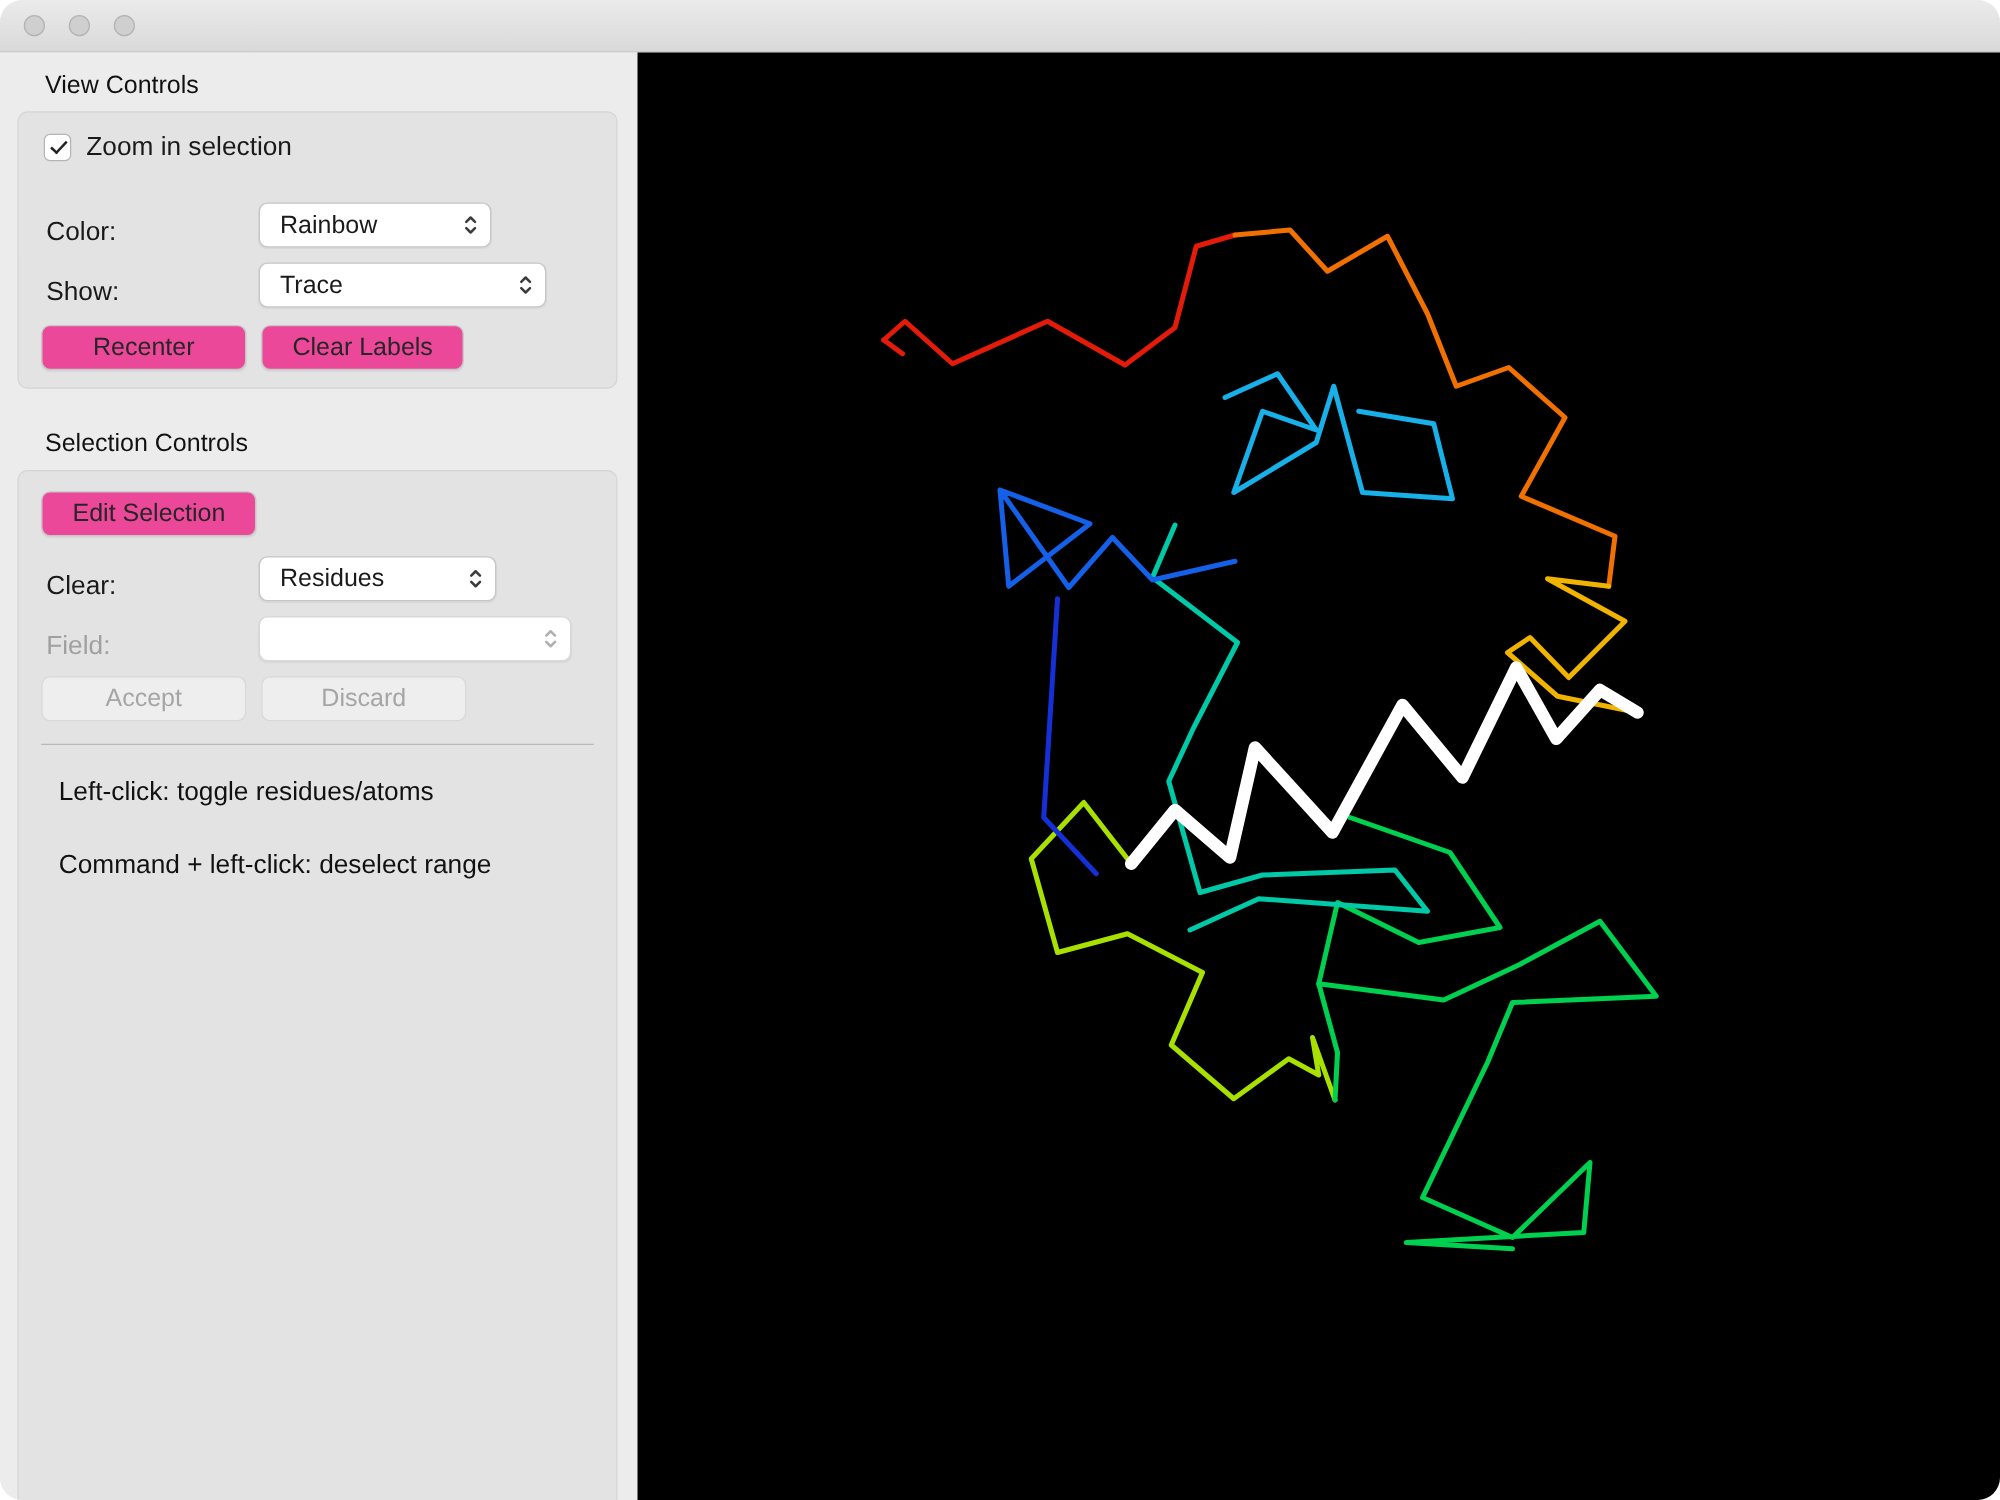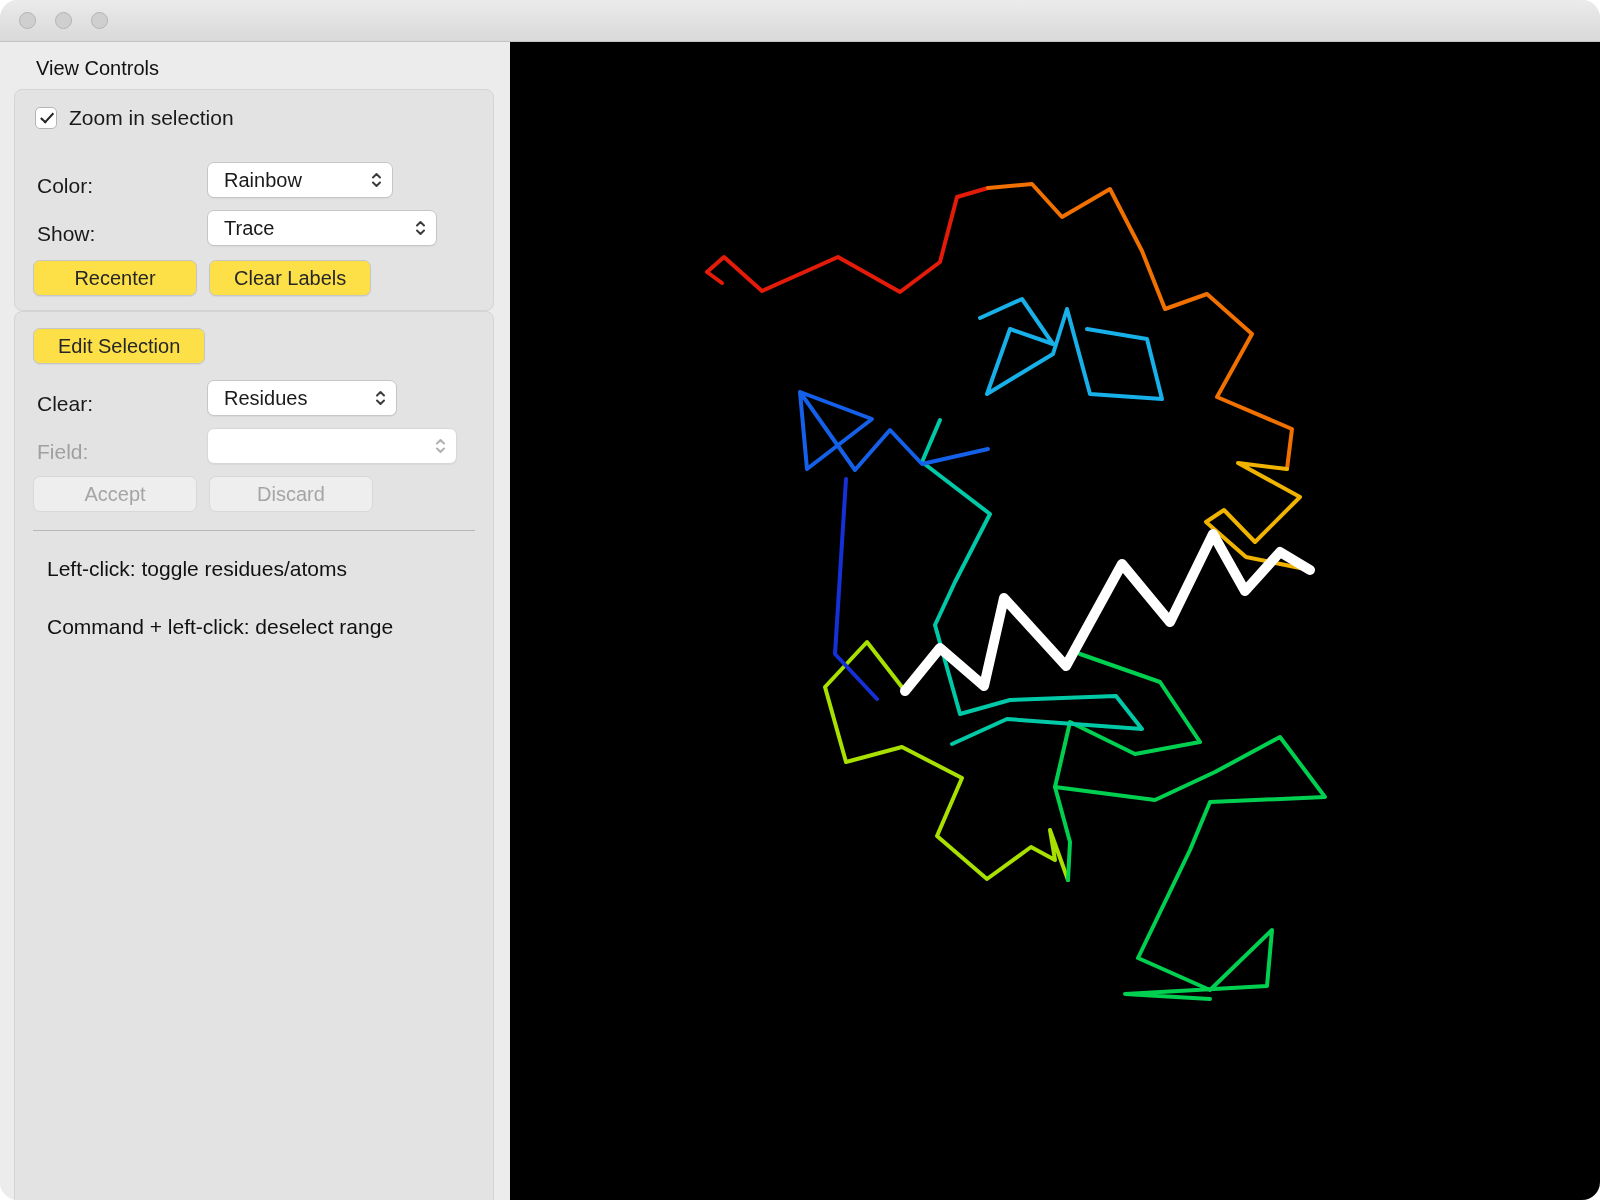--- a/index.html
+++ b/index.html
@@ -69,21 +69,21 @@
     display: flex; align-items: center; justify-content: space-between;
     padding: 0 9px 0 16px; font-size: 20px;
     box-shadow: 0 1px 1px rgba(0,0,0,0.05);
   }
   .popup .chevrons { color: #3c3c3c; display: flex; }
   .popup.disabled { border-color: #d8d8d8; }
   .popup.disabled .chevrons { color: #b0b0b0; }
 
   .button-row { display: flex; gap: 12px; margin: 14px 0 0 2px; }
   .btn {
-    height: 36px; background: #fde047;
+    height: 36px; background: #ec4899;
     border: 1px solid #c6c6c6; border-radius: 7px;
     font-family: inherit; font-size: 20px; color: #262626;
     padding: 0 24px;
     box-shadow: 0 1px 1px rgba(0,0,0,0.06);
   }
   .btn.wide { min-width: 164px; }
   .btn.disabled { background: #eeeeee; color: #a5a5a5; border-color: #d8d8d8; box-shadow: none; }
   .groupbox .btn.single { margin: 2px 0 16px 2px; }
   .groupbox.tall .button-row { margin-top: 4px; }
 
@@ -143,20 +143,21 @@
             </span>
           </div>
         </div>
 
         <div class="button-row">
           <button class="btn wide">Recenter</button>
           <button class="btn">Clear Labels</button>
         </div>
       </div>
 
+      <div class="section-title second">Selection Controls</div>
 
       <div class="groupbox tall">
 
         <button class="btn single">Edit Selection</button>
 
         <div class="form-row">
           <span class="form-label">Clear:</span>
           <div class="popup" style="width:190px">
             <span>Residues</span>
             <span class="chevrons">

